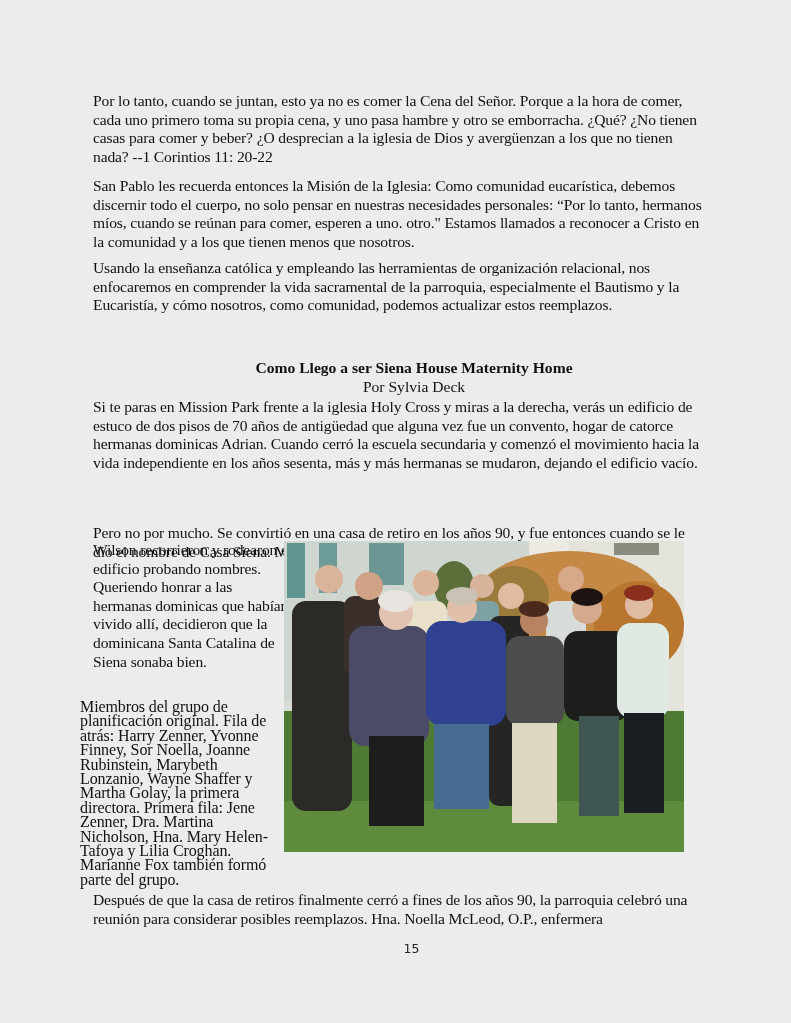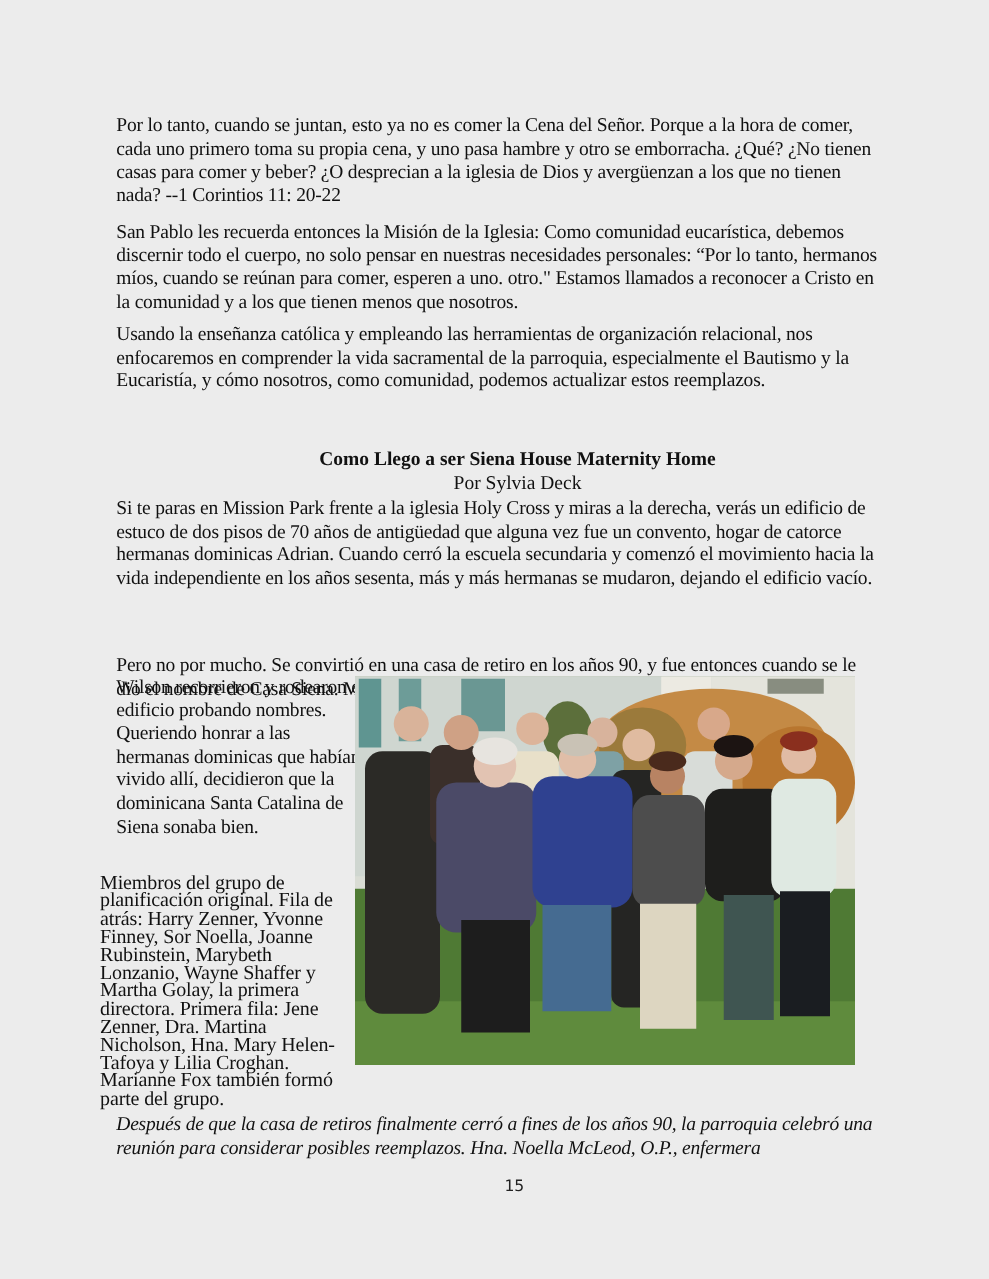--- a/index.html
+++ b/index.html
@@ -155,16 +155,16 @@
         <circle cx="303" cy="68" r="15" fill="#d5a98c"></circle>
         <ellipse cx="303" cy="56" rx="16" ry="9" fill="#1c1412"></ellipse>
         <rect x="333" y="82" width="52" height="95" rx="14" fill="#dfe9e2"></rect>
         <rect x="340" y="172" width="40" height="100" fill="#1a1d21"></rect>
         <circle cx="355" cy="64" r="14" fill="#e0bba4"></circle>
         <ellipse cx="355" cy="52" rx="15" ry="8" fill="#8a2f1e"></ellipse>
       </g>
     </svg>
   </div>
 
-  <p class="p" style="top:891px;font-style:italic;">Después de que la casa de retiros finalmente cerró a fines de los años 90, la parroquia celebró una reunión para considerar posibles reemplazos. Hna. Noella McLeod, O.P., enfermera</p>
+  <p class="p" style="top:891px;">Después de que la casa de retiros finalmente cerró a fines de los años 90, la parroquia celebró una reunión para considerar posibles reemplazos. Hna. Noella McLeod, O.P., enfermera</p>
 
   <div class="page-number">15</div>
 </div>
 
 </body></html>

